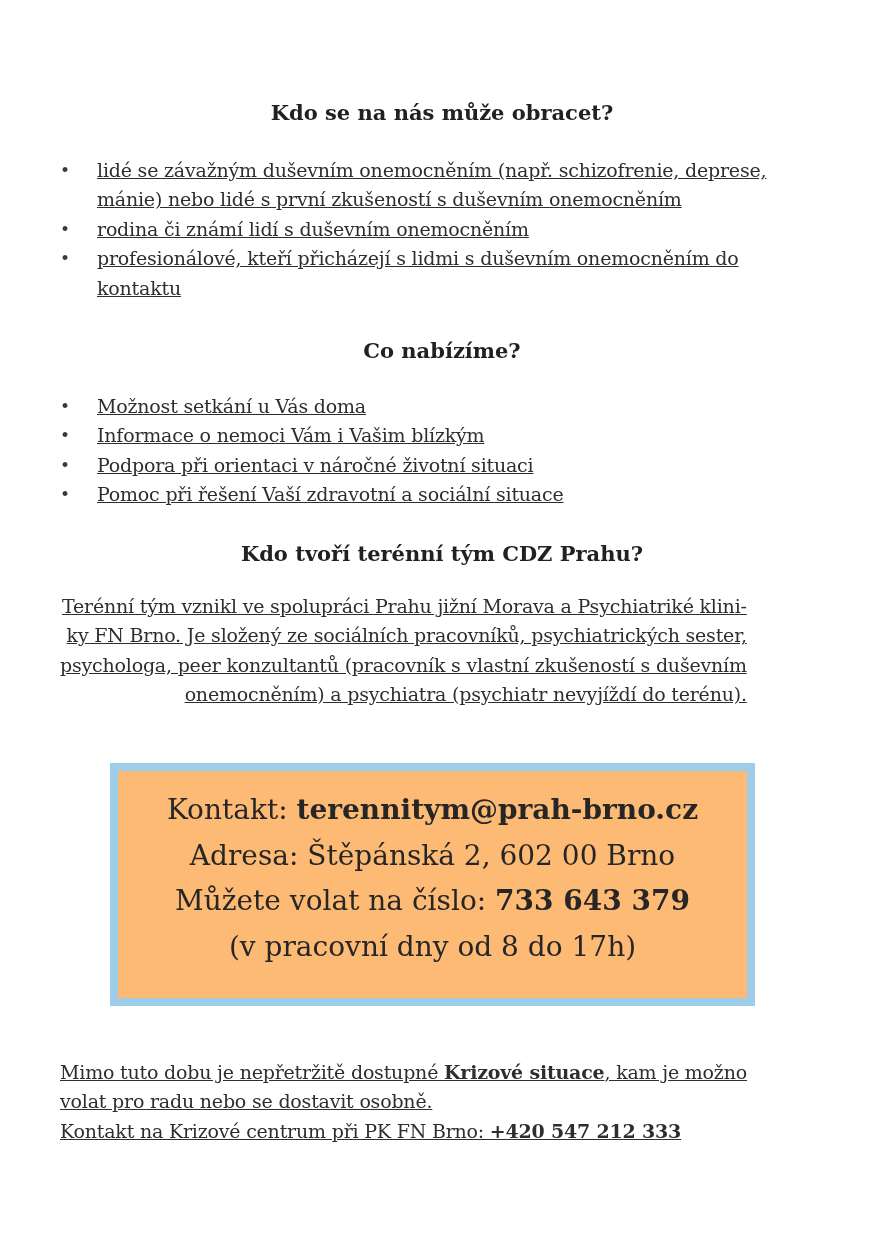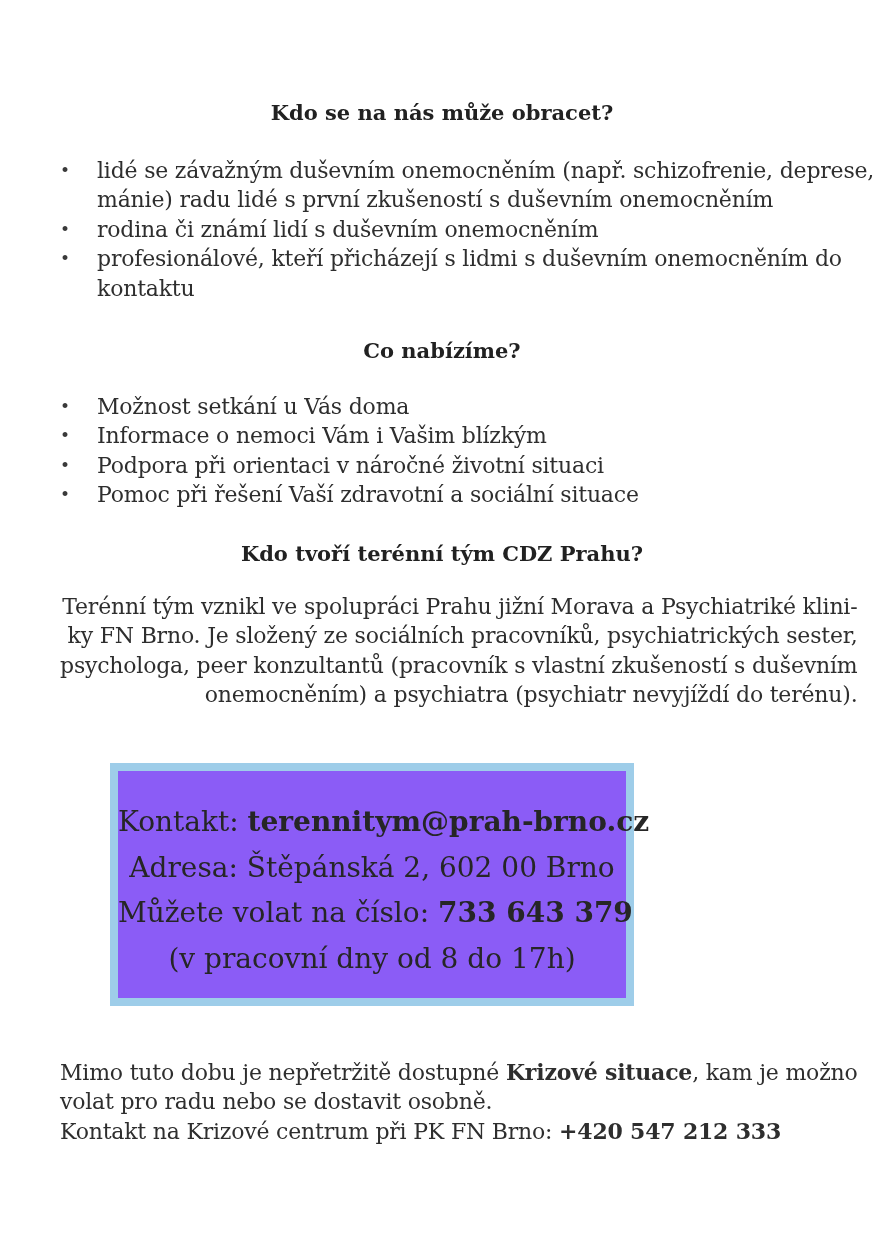--- a/index.html
+++ b/index.html
@@ -28,57 +28,58 @@
     flex: 0 0 37px;
     width: 37px;
     line-height: 29.4px;
     font-size: 17px;
     color: #3a3a3a;
   }
   .item-lines .line,
   .para .line,
   .footer .line {
     line-height: 29.4px;
-    font-size: 22px;
+    font-size: 19px;
     letter-spacing: -0.2px;
     white-space: nowrap;
+    text-decoration: underline;
   }
   .para { position: absolute; left: 60px; text-align: right; }
   .contact-box {
     position: absolute;
     left: 110px;
     top: 763px;
-    width: 524px;
+    width: 645px;
     height: 243px;
     box-sizing: border-box;
     border: 8px solid #9ecde9;
-    background: #8b5cf6;
+    background: #fdba74;
     text-align: center;
-    padding-top: 28px;
+    padding-top: 16px;
   }
   .contact-box .line {
     line-height: 45.5px;
     font-size: 28px;
     color: #262626;
     white-space: nowrap;
   }
   .bold { font-weight: 700; }
   .footer { position: absolute; left: 60px; top: 1058px; }
 </style>
 </head>
 <body>
 
 <div class="heading" style="top:100px">Kdo se na nás může obracet?</div>
 
 <div class="bullet-list" style="top:156px">
   <div class="bullet-item">
     <span class="bullet-glyph">•</span>
     <span class="item-lines">
       <span class="line" style="display:block">lidé se závažným duševním onemocněním (např. schizofrenie, deprese,</span>
-      <span class="line" style="display:block">mánie) radu lidé s první zkušeností s duševním onemocněním</span>
+      <span class="line" style="display:block">mánie) nebo lidé s první zkušeností s duševním onemocněním</span>
     </span>
   </div>
   <div class="bullet-item">
     <span class="bullet-glyph">•</span>
     <span class="item-lines">
       <span class="line" style="display:block">rodina či známí lidí s duševním onemocněním</span>
     </span>
   </div>
   <div class="bullet-item">
     <span class="bullet-glyph">•</span>

